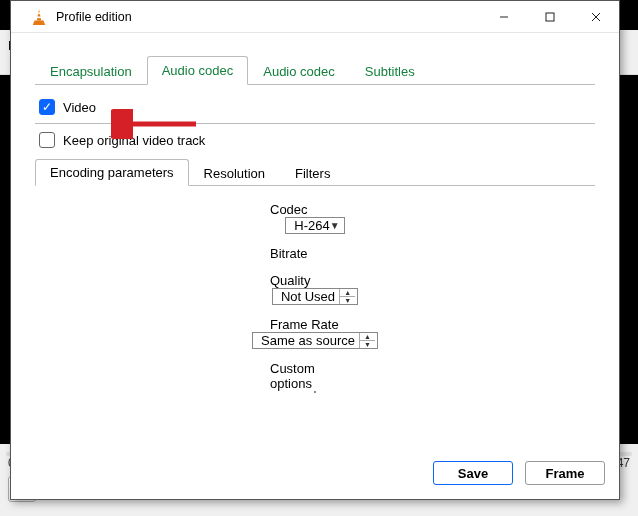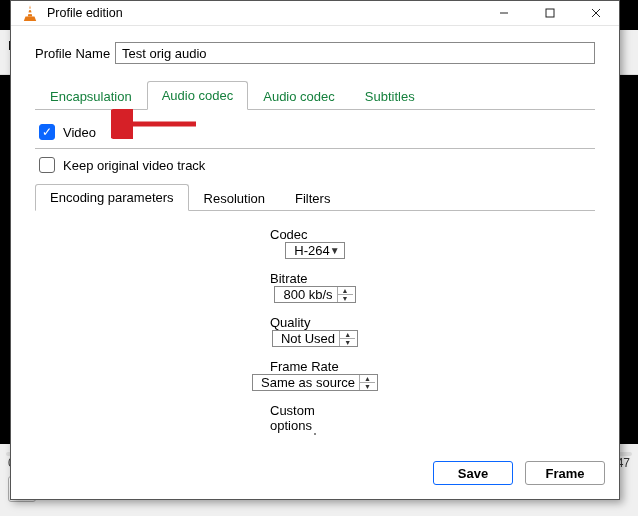--- a/index.html
+++ b/index.html
@@ -56,21 +56,21 @@
     width: 610px; height: 500px;
     background: #fff;
     border: 1px solid #555;
     box-shadow: 3px 3px 8px rgba(0,0,0,0.35);
     display:flex; flex-direction:column;
   }
   .titlebar {
     height: 32px;
     display:flex; align-items:center;
     border-bottom: 1px solid #e5e5e5;
-    padding-left:10px;
+    padding-left:19px;
   }
   .titlebar .icon { width:18px; height:18px; margin-right:8px; }
   .titlebar .title { font-size:12.5px; flex:1; }
   .winbtns { display:flex; height:100%; }
   .winbtn {
     width:46px; display:flex; align-items:center; justify-content:center;
     font-size:11px; color:#222;
   }
   .winbtn svg { width:10px; height:10px; }
 
@@ -232,24 +232,20 @@
       <div class="winbtn">
         <svg viewBox="0 0 10 10">
             <line x1="1" y1="1" x2="9" y2="9" stroke="#222" stroke-width="1"></line>
             <line x1="9" y1="1" x2="1" y2="9" stroke="#222" stroke-width="1"></line>
           </svg>
       </div>
     </div>
   </div>
 
   <div class="body">
-    <div class="row">
-      <div class="profile-label">Profile Name</div>
-      <input class="profile-input" value="Test orig audio" style="">
-    </div>
 
     <div class="tabs">
       <div class="tab">Encapsulation</div>
       <div class="tab active">Audio codec</div>
       <div class="tab">Audio codec</div>
       <div class="tab">Subtitles</div>
     </div>
     <div class="tabline"></div>
 
     <div class="chk-row">
@@ -271,27 +267,20 @@
 
     <div class="frow">
       <div class="flabel">Codec</div>
       <div class="fselect">
         <span>H-264</span>
         <span class="arrow">▼</span>
       </div>
     </div>
     <div class="frow">
       <div class="flabel">Bitrate</div>
-      <div class="fspin">
-        <span class="val">800 kb/s</span>
-        <div class="spin">
-            <div>▲</div>
-            <div>▼</div>
-          </div>
-      </div>
     </div>
     <div class="frow">
       <div class="flabel">Quality</div>
       <div class="fspin">
         <span class="val">Not Used</span>
         <div class="spin">
             <div>▲</div>
             <div>▼</div>
           </div>
       </div>

